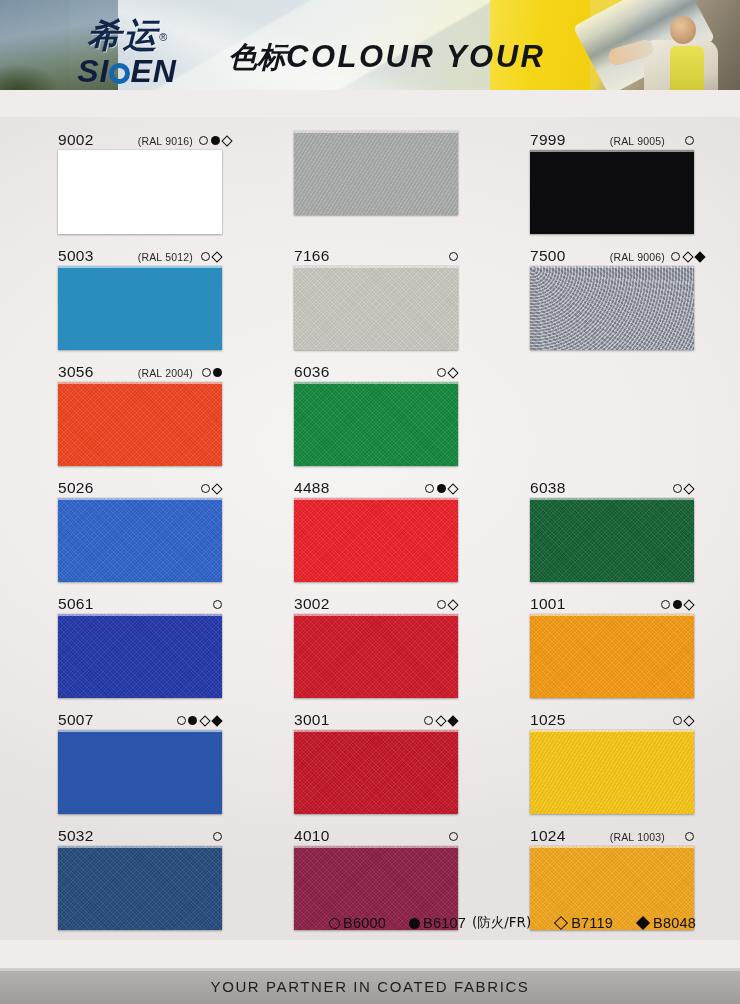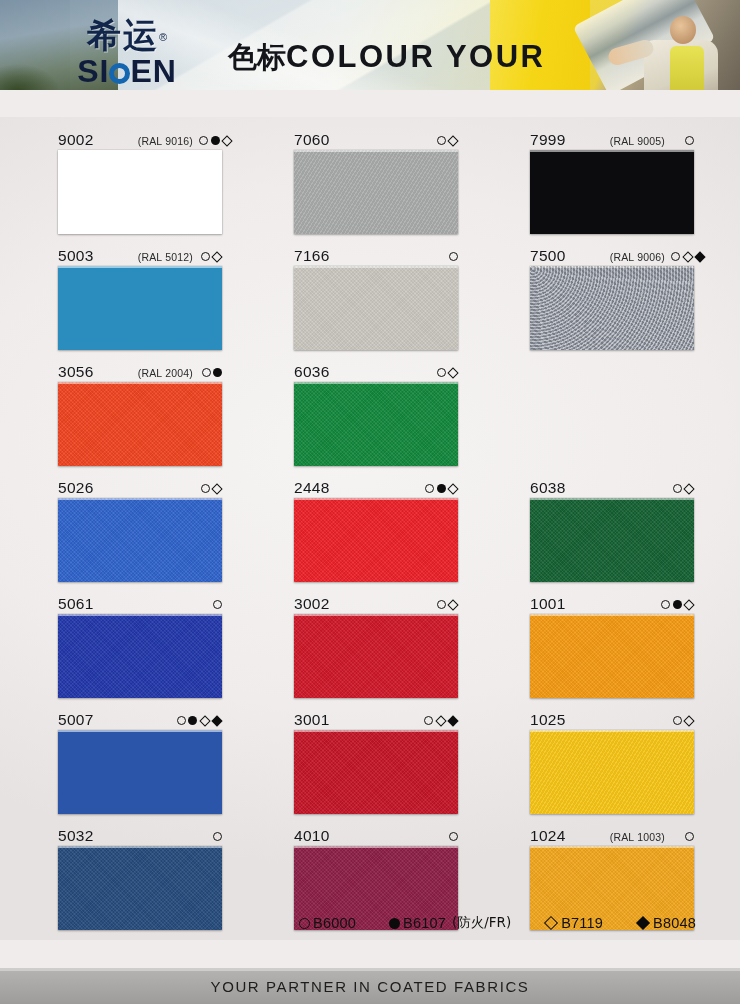--- a/index.html
+++ b/index.html
@@ -19,20 +19,21 @@
   .banner {
     position: absolute;
     left: 0; top: 0;
     width: 740px; height: 90px;
     overflow: hidden;
     background: linear-gradient(100deg,
         #5d6c78 0%, #7d8a92 5%, #b9c3c8 14%,
         #dfe4e3 26%, #eceeea 38%, #f2f1e4 46%,
         #f4ee9f 56%, #f7e24a 64%, #f5d617 72%,
         #f2cf10 80%, #e9bb22 88%, #9f8c5e 95%, #6a5e4a 100%);
+    font-style: italic;
   }
   .banner-photo-left {
     position: absolute; left: 0; top: 0; width: 118px; height: 110px;
     background:
       radial-gradient(ellipse 60px 40px at 18px 92px, rgba(40,60,20,.85), rgba(40,60,20,0) 70%),
       linear-gradient(170deg, #7e95a8 0%, #93a7b4 30%, #6d7f6a 62%, #3c4a2c 100%);
     opacity: .95;
   }
   .banner-tents {
     position: absolute; left: 70px; top: 0; width: 420px; height: 110px;
@@ -231,21 +232,21 @@
     position: absolute; left: 0; top: 0; width: 100%; height: 2px;
     background: rgba(255,255,255,.55);
   }
 
   
   .legend {
     position: absolute;
     right: 44px; bottom: 8px;
     display: flex;
     align-items: center;
-    gap: 33px;
+    gap: 23px;
     font-size: 14.5px;
     color: #111;
   }
   .legend-item { display: flex; align-items: center; gap: 3px; white-space: nowrap; }
   .legend-item .lg-txt { letter-spacing: .2px; }
   .legend-item .cnfr { font-family: "DejaVu Sans", sans-serif; font-size: 13.5px; }
   .lg-circle-open { width: 11px; height: 11px; border: 1.4px solid #111; border-radius: 50%; box-sizing: border-box; }
   .lg-circle-filled { width: 11px; height: 11px; background: #0b0b0b; border-radius: 50%; }
   .lg-diamond-open { width: 10px; height: 10px; border: 1.4px solid #111; transform: rotate(45deg); box-sizing: border-box; margin: 0 2px; }
   .lg-diamond-filled { width: 10px; height: 10px; background: #0b0b0b; transform: rotate(45deg); margin: 0 2px; }
@@ -308,27 +309,20 @@
               <span class="mk mk-circle-open"></span>
               <span class="mk mk-circle-filled"></span>
               <span class="mk mk-diamond-open"></span>
             </span>
           </div>
           <div class="swatch tex-smooth" style="background: rgb(255, 255, 255);">
             <div class="swatch-top-edge"></div>
           </div>
         </div>
         <div class="cell">
-          <div class="cell-label">
-            <span class="code">7060</span>
-            <span class="marks">
-              <span class="mk mk-circle-open"></span>
-              <span class="mk mk-diamond-open"></span>
-            </span>
-          </div>
           <div class="swatch tex-fine" style="background: rgb(169, 171, 170);">
             <div class="swatch-top-edge"></div>
           </div>
         </div>
         <div class="cell">
           <div class="cell-label">
             <span class="code">7999</span>
             <span class="ral">(RAL 9005)</span>
             <span class="marks">
               <span class="mk mk-circle-open"></span>
@@ -414,21 +408,21 @@
               <span class="mk mk-circle-open"></span>
               <span class="mk mk-diamond-open"></span>
             </span>
           </div>
           <div class="swatch " style="background: rgb(47, 99, 203);">
             <div class="swatch-top-edge"></div>
           </div>
         </div>
         <div class="cell">
           <div class="cell-label">
-            <span class="code">2448</span>
+            <span class="code">4488</span>
             <span class="marks">
               <span class="mk mk-circle-open"></span>
               <span class="mk mk-circle-filled"></span>
               <span class="mk mk-diamond-open"></span>
             </span>
           </div>
           <div class="swatch " style="background: rgb(236, 32, 40);">
             <div class="swatch-top-edge"></div>
           </div>
         </div>

